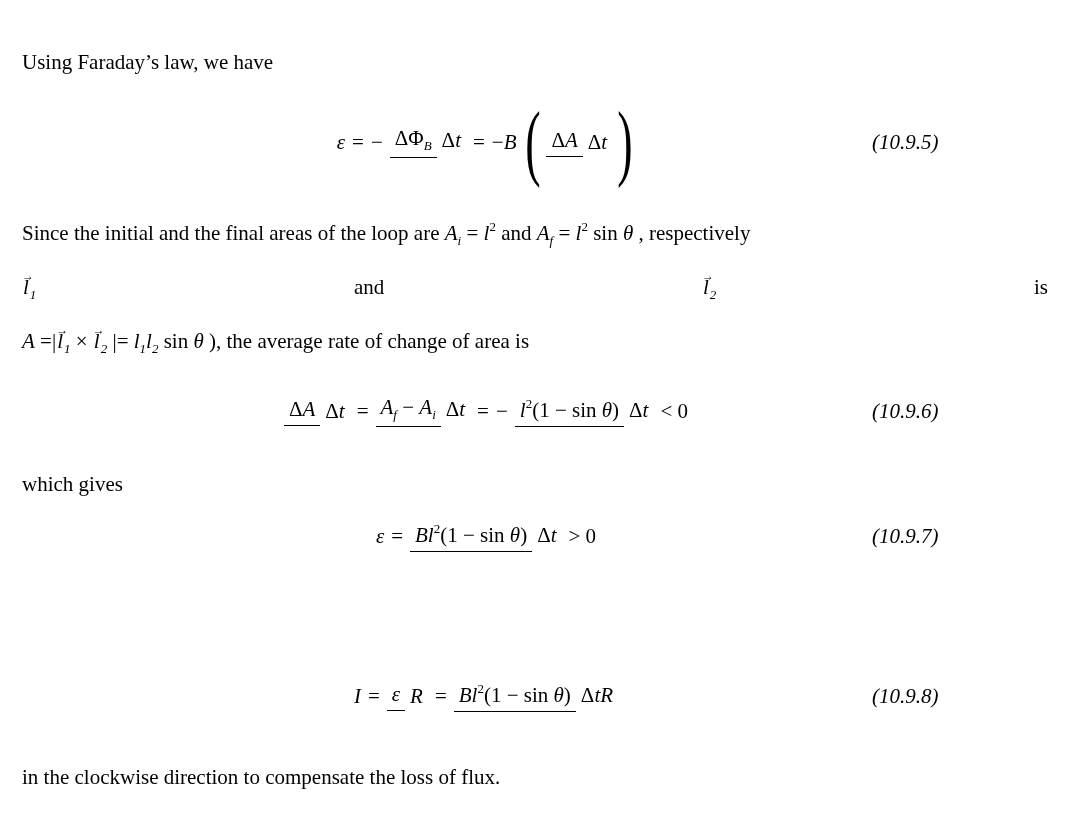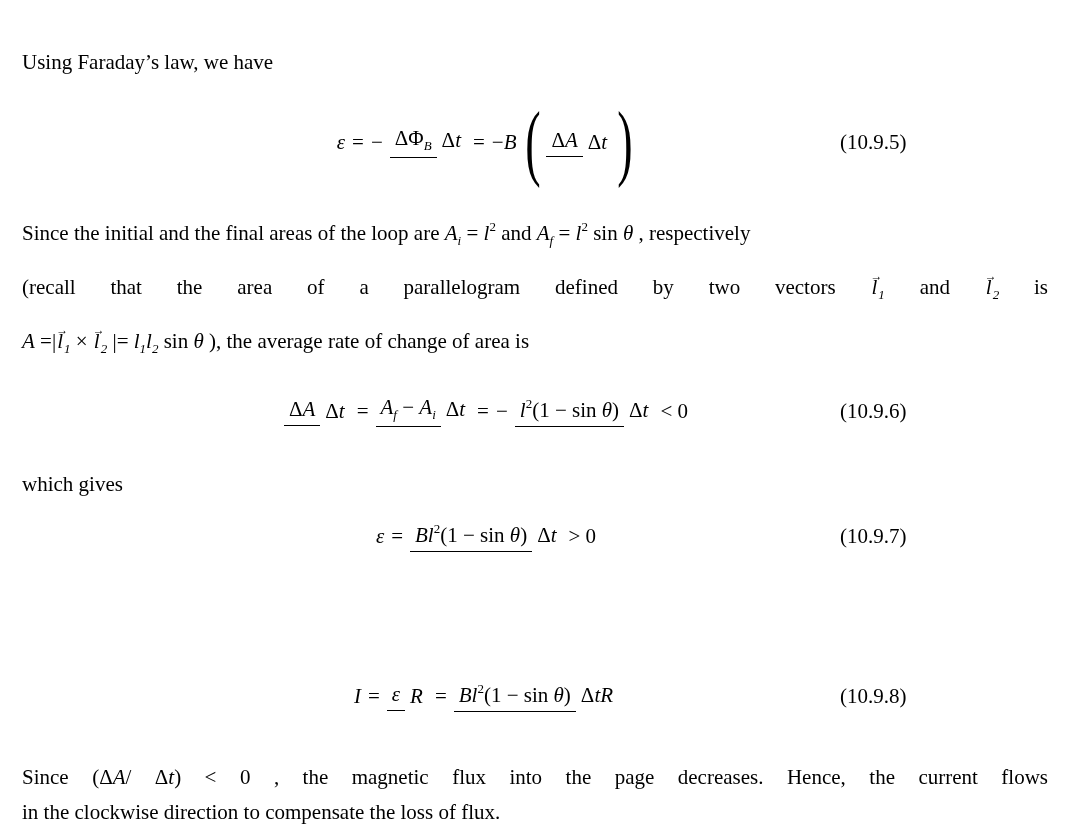--- a/index.html
+++ b/index.html
@@ -27,21 +27,21 @@
     position: absolute;
     left: 0;
     width: 972px;
     height: 80px;
     display: flex;
     align-items: center;
     justify-content: center;
     gap: 7px;
     white-space: nowrap;
   }
-  .eqnum { position: absolute; left: 840px; top: 50%; transform: translateY(-50%); }
+  .eqnum { position: absolute; left: 872px; top: 50%; transform: translateY(-50%); font-style: italic; }
   .frac { display: inline-flex; flex-direction: row; align-items: stretch; text-align: center; }
   .frac .num { padding: 0 5px 3px; border-bottom: 1.7px solid #000; }
   .frac .den { padding: 2px 5px 0; }
   .group { display: inline-flex; align-items: center; }
   .bigp {
     display: inline-block;
     font-size: 84px;
     line-height: 62px;
     font-weight: 400;
     transform: scaleX(0.55);
@@ -85,21 +85,21 @@
     <span class="frac">
       <span class="num"><span>Δ</span><span class="it">A</span></span>
       <span class="den"><span>Δ</span><span class="it">t</span></span>
     </span>
     <span class="bigp r">)</span>
     <span class="eqnum">(10.9.5)</span>
   </div>
 
   <div class="para p2" style="top:180px">
     <div><span>Since the initial and the final areas of the loop are </span><span class="it">A</span><span class="sb">i</span> <span>=</span> <span class="it">l</span><span class="sp">2</span> <span>and</span> <span class="it">A</span><span class="sb">f</span> <span>=</span> <span class="it">l</span><span class="sp">2</span> <span>sin</span> <span class="it">θ</span><span> , respectively</span></div>
-    <div class="jline"><span>(recall that the area of a parallelogram defined by two vectors</span> <span class="vecwrap"><span class="vec-arrow">→</span><span>l</span></span><span class="sb">1</span> <span>and</span> <span class="vecwrap"><span class="vec-arrow">→</span><span>l</span></span><span class="sb">2</span> <span>is</span></div>
+    <div class="jline"> <span class="vecwrap"><span class="vec-arrow">→</span><span>l</span></span><span class="sb">1</span> <span>and</span> <span class="vecwrap"><span class="vec-arrow">→</span><span>l</span></span><span class="sb">2</span> <span>is</span></div>
     <div><span class="it">A</span> <span>=</span><span>|</span><span class="vecwrap"><span class="vec-arrow">→</span><span>l</span></span><span class="sb">1</span> <span>×</span> <span class="vecwrap"><span class="vec-arrow">→</span><span>l</span></span><span class="sb">2</span> <span>|</span><span>=</span> <span class="it">l</span><span class="sb">1</span><span class="it">l</span><span class="sb">2</span> <span>sin</span> <span class="it">θ</span><span> ), the average rate of change of area is</span></div>
   </div>
 
   <div class="eqrow" style="top:347px">
     <span class="frac">
       <span class="num"><span>Δ</span><span class="it">A</span></span>
       <span class="den"><span>Δ</span><span class="it">t</span></span>
     </span>
     <span>=</span>
     <span class="frac">
@@ -141,17 +141,16 @@
     </span>
     <span>=</span>
     <span class="frac">
       <span class="num"><span class="it">B</span><span class="it">l</span><span class="sp">2</span><span>(1 −</span> <span>sin</span> <span class="it">θ</span><span>)</span></span>
       <span class="den"><span>Δ</span><span class="it">t</span><span class="it">R</span></span>
     </span>
     <span class="eqnum">(10.9.8)</span>
   </div>
 
   <div class="para pf" style="top:736px">
-    <div class="jline"><span>Since </span><span>(</span><span>Δ</span><span class="it">A</span><span>/ </span><span>Δ</span><span class="it">t</span><span>)</span><span> &lt; 0</span><span> , the magnetic flux into the page decreases. Hence, the current flows</span></div>
     <div><span>in the clockwise direction to compensate the loss of flux.</span></div>
   </div>
 
 </div>
 
 </body></html>

